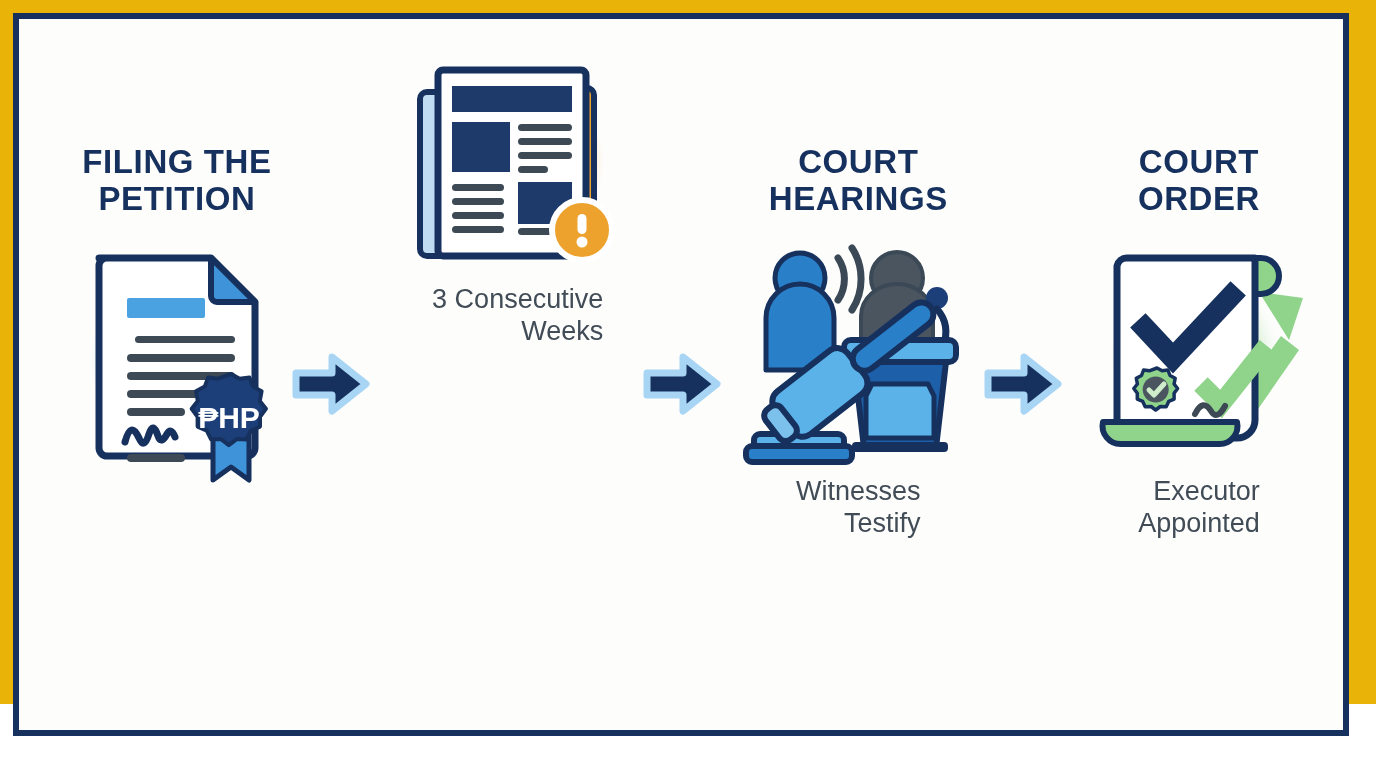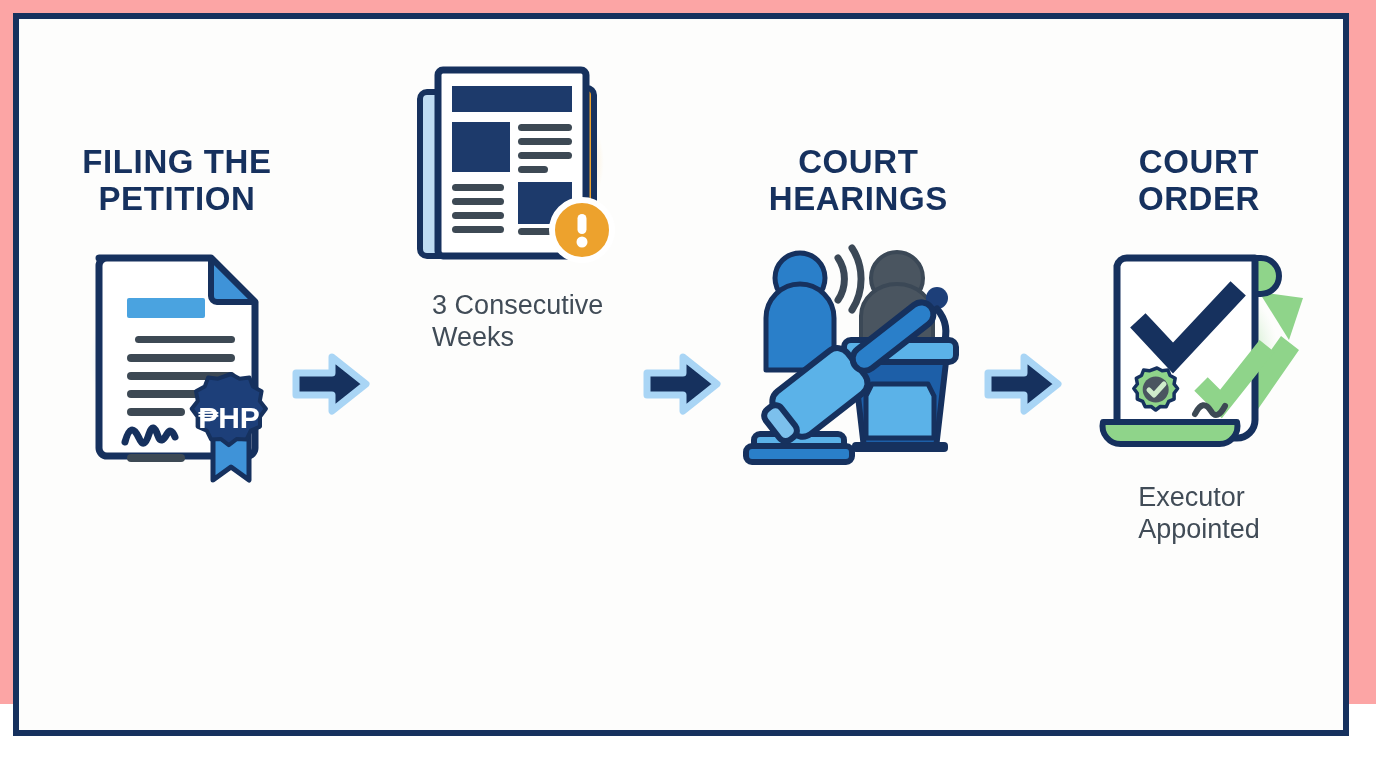--- a/index.html
+++ b/index.html
@@ -5,21 +5,21 @@
   html,body{margin:0;padding:0;}
   body{
     width:1376px;height:768px;
     background:#ffffff;
     font-family:"Liberation Sans","DejaVu Sans",sans-serif;
     overflow:hidden;
   }
   #infographic{
     position:relative;
     width:1376px;height:704px;
-    background:#fca5a5;
+    background:#eab308;
     box-sizing:border-box;
   }
   
   #frame{
     position:absolute;
     left:13px;top:13px;
     width:1336px;height:723px;
     border:6px solid #16315e;
     box-sizing:border-box;
     background:#fdfdfc;
@@ -55,25 +55,25 @@
     white-space:pre-line;
     font-family:"Liberation Sans","DejaVu Sans",sans-serif;
   }
   .icon-wrap{
     margin-top:18px;
     width:232px;height:232px;
     position:relative;
     display:flex;align-items:center;justify-content:center;
   }
   .step-caption{
-    margin-top:14px;
+    margin-top:8px;
     font-size:27px;
     line-height:1.18;
     color:#414c57;
-    text-align:left;
+    text-align:right;
     white-space:pre-line;
     font-family:"Liberation Sans","DejaVu Sans",sans-serif;
   }
   
   .arrow{
     position:absolute;
     top:352px;
     width:74px;height:64px;
     z-index:5;
   }
@@ -221,20 +221,22 @@
           </g>
 
           <g transform="rotate(-38 78 150)">
             <rect x="28" y="128" width="92" height="54" rx="13" fill="#5bb2e8" stroke="#16315e" stroke-width="6"></rect>
             <rect x="14" y="136" width="20" height="38" rx="8" fill="#7cc0ec" stroke="#16315e" stroke-width="6"></rect>
             <rect x="118" y="144" width="96" height="24" rx="12" fill="#2a7fc9" stroke="#16315e" stroke-width="6"></rect>
           </g>
         </svg>
       </div>
 
+      <div class="step-caption">Witnesses
+Testify</div>
     </div>
 
     <div class="step">
       <div class="step-title">COURT
 ORDER</div>
 
       <div class="icon-wrap">
         <svg viewBox="0 0 232 232" width="232" height="232" aria-hidden="true">
           <defs>
             <radialGradient id="g4" cx="50%" cy="50%" r="50%">

